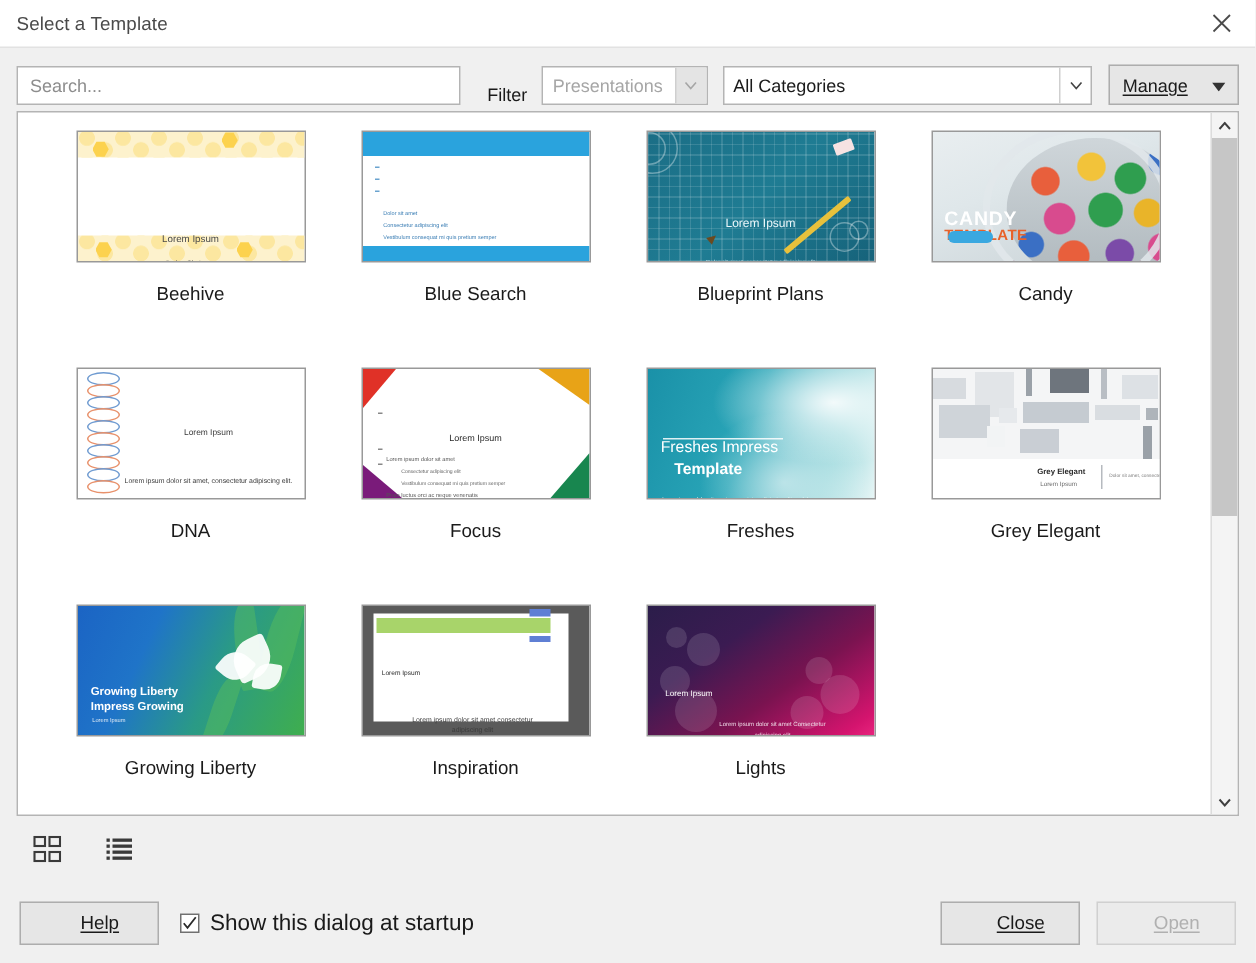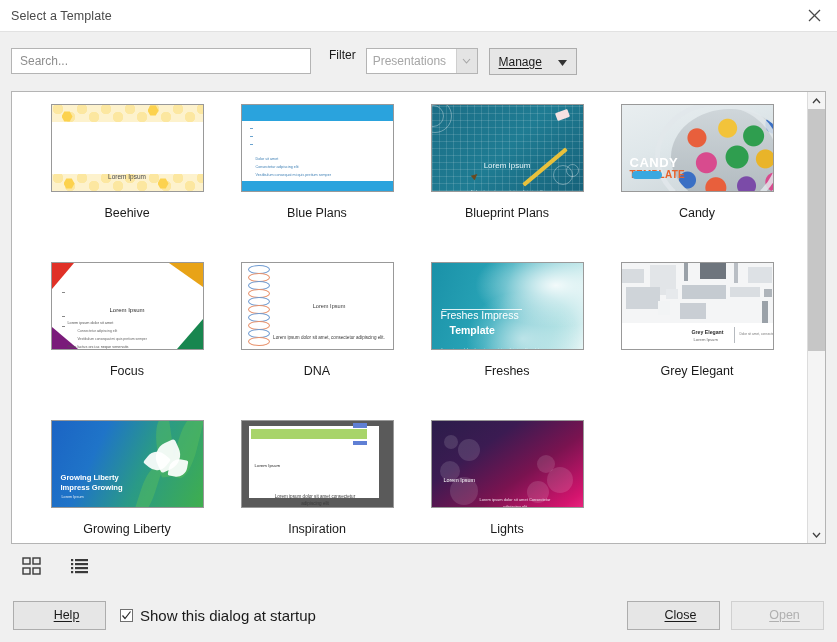--- a/index.html
+++ b/index.html
@@ -38,22 +38,22 @@
     margin-left: auto;
     width: 46px; height: 32px;
     display: flex; align-items: center; justify-content: center;
     cursor: pointer;
   }
   .close-x svg { display: block; }
 
   
   .filterbar {
     flex: 0 0 42px;
-    display: flex; align-items: flex-start;
-    padding: 16px 11px;
+    display: flex; align-items: flex-end;
+    padding: 4px 11px;
     gap: 0;
     background: #f0f0f0;
   }
   .search-box {
     width: 300px; height: 26px;
     background: #ffffff;
     border: 1px solid #b4b4b4;
     display: flex; align-items: center;
     padding: 0 6px;
   }
@@ -359,20 +359,28 @@
 
     <div class="combo combo-type disabled">
       <span class="val">Presentations</span>
       <span class="arrow">
         <svg width="9" height="6" viewBox="0 0 9 6">
             <polyline points="1,1 4.5,5 8,1" fill="none" stroke="#5a5a5a" stroke-width="1.1"></polyline>
           </svg>
       </span>
     </div>
 
+    <div class="combo combo-cat">
+      <span class="val">All Categories</span>
+      <span class="arrow">
+        <svg width="9" height="6" viewBox="0 0 9 6">
+            <polyline points="1,1 4.5,5 8,1" fill="none" stroke="#444" stroke-width="1.1"></polyline>
+          </svg>
+      </span>
+    </div>
 
     <div class="manage-btn">
       <span class="mlabel">Manage</span>
       <span>
         <svg width="9" height="6" viewBox="0 0 9 6">
             <polygon points="0,0 9,0 4.5,6" fill="#333"></polygon>
           </svg>
       </span>
     </div>
   </div>
@@ -400,21 +408,21 @@
             <div class="bc-head"></div>
             <div class="tt" style="left:0;right:0;top:4px;text-align:center;font-size:6px;color:#fff">Lorem Ipsum</div>
             <div class="bc-dash" style="left:8px;top:23px"></div>
             <div class="tt" style="left:14px;top:20px;font-size:3.7px;color:#3d7fb5">Dolor sit amet</div>
             <div class="bc-dash" style="left:8px;top:31px"></div>
             <div class="tt" style="left:14px;top:28px;font-size:3.7px;color:#3d7fb5">Consectetur adipiscing elit</div>
             <div class="bc-dash" style="left:8px;top:39px"></div>
             <div class="tt" style="left:14px;top:36px;font-size:3.7px;color:#3d7fb5">Vestibulum consequat mi quis pretium semper</div>
             <div class="bc-foot"></div>
           </div>
-          <div class="cap">Blue Plans</div>
+          <div class="cap">Blue Search</div>
         </div>
 
         <div class="cell">
           <div class="thumb">
             <div class="bp-bg"></div>
             <div class="bp-circ" style="left:-14px;top:-6px;width:34px;height:34px"></div>
             <div class="bp-circ" style="left:-10px;top:0px;width:22px;height:22px"></div>
             <div class="bp-circ" style="right:10px;bottom:6px;width:20px;height:20px"></div>
             <div class="bp-circ" style="right:4px;bottom:14px;width:13px;height:13px"></div>
             <div class="bp-eraser" style="right:14px;top:6px"></div>
@@ -429,57 +437,57 @@
         <div class="cell">
           <div class="thumb">
             <div class="candy-bg"></div>
             <div class="candy-bowl"></div>
             <div class="candy-rim"></div>
             <div class="tt" style="left:8px;top:18px;font-size:13px;font-weight:bold;color:#ffffff;letter-spacing:.5px">CANDY</div>
             <div class="tt" style="left:8px;top:32px;font-size:10px;font-weight:bold;color:#e8622a;letter-spacing:.3px">TEMPLATE</div>
             <div class="candy-btn" style="left:10px;top:66px"></div>
           </div>
           <div class="cap">Candy</div>
+        </div>
+
+        <div class="cell">
+          <div class="thumb">
+            <div class="dna-ell" style="left:6px;top:2px;border-color:#6f9bd1"></div>
+            <div class="dna-ell" style="left:6px;top:10px;border-color:#e8916b"></div>
+            <div class="dna-ell" style="left:6px;top:18px;border-color:#6f9bd1"></div>
+            <div class="dna-ell" style="left:6px;top:26px;border-color:#e8916b"></div>
+            <div class="dna-ell" style="left:6px;top:34px;border-color:#6f9bd1"></div>
+            <div class="dna-ell" style="left:6px;top:42px;border-color:#e8916b"></div>
+            <div class="dna-ell" style="left:6px;top:50px;border-color:#6f9bd1"></div>
+            <div class="dna-ell" style="left:6px;top:58px;border-color:#e8916b"></div>
+            <div class="dna-ell" style="left:6px;top:66px;border-color:#6f9bd1"></div>
+            <div class="dna-ell" style="left:6px;top:74px;border-color:#e8916b"></div>
+            <div class="tt" style="left:30px;right:6px;top:8px;text-align:center;font-size:5.6px;color:#3a3a3a">Lorem Ipsum</div>
+            <div class="tt" style="left:30px;right:6px;top:40px;text-align:center;font-size:4.6px;color:#3a3a3a;white-space:normal;line-height:1.5">Lorem ipsum dolor sit amet, consectetur adipiscing elit.</div>
+          </div>
+          <div class="cap">DNA</div>
         </div>
 
         <div class="cell">
           <div class="thumb">
             <div class="fc" style="left:0;top:0;border-top:26px solid #e03127;border-right:22px solid transparent"></div>
             <div class="fc" style="right:0;top:0;border-top:24px solid #e8a317;border-left:34px solid transparent"></div>
             <div class="fc" style="left:0;bottom:0;border-bottom:22px solid #7a1b7a;border-right:26px solid transparent"></div>
             <div class="fc" style="right:0;bottom:0;border-bottom:30px solid #18864f;border-left:26px solid transparent"></div>
             <div class="tt" style="left:0;right:0;top:12px;text-align:center;font-size:6px;color:#2a2a2a">Lorem Ipsum</div>
             <div class="bc-dash" style="left:10px;top:29px;background:#888"></div>
             <div class="tt" style="left:16px;top:26px;font-size:3.8px;color:#555">Lorem ipsum dolor sit amet</div>
             <div class="tt" style="left:26px;top:34px;font-size:3.4px;color:#666">Consectetur adipiscing elit</div>
             <div class="tt" style="left:26px;top:42px;font-size:3.4px;color:#666">Vestibulum consequat mi quis pretium semper</div>
             <div class="bc-dash" style="left:10px;top:53px;background:#888"></div>
             <div class="tt" style="left:16px;top:50px;font-size:3.8px;color:#555">Proin luctus orci ac neque venenatis</div>
             <div class="bc-dash" style="left:10px;top:63px;background:#888"></div>
             <div class="tt" style="left:16px;top:60px;font-size:3.8px;color:#555">Quis commodo dolor posuere</div>
           </div>
           <div class="cap">Focus</div>
-        </div>
-
-        <div class="cell">
-          <div class="thumb">
-            <div class="dna-ell" style="left:6px;top:2px;border-color:#6f9bd1"></div>
-            <div class="dna-ell" style="left:6px;top:10px;border-color:#e8916b"></div>
-            <div class="dna-ell" style="left:6px;top:18px;border-color:#6f9bd1"></div>
-            <div class="dna-ell" style="left:6px;top:26px;border-color:#e8916b"></div>
-            <div class="dna-ell" style="left:6px;top:34px;border-color:#6f9bd1"></div>
-            <div class="dna-ell" style="left:6px;top:42px;border-color:#e8916b"></div>
-            <div class="dna-ell" style="left:6px;top:50px;border-color:#6f9bd1"></div>
-            <div class="dna-ell" style="left:6px;top:58px;border-color:#e8916b"></div>
-            <div class="dna-ell" style="left:6px;top:66px;border-color:#6f9bd1"></div>
-            <div class="dna-ell" style="left:6px;top:74px;border-color:#e8916b"></div>
-            <div class="tt" style="left:30px;right:6px;top:8px;text-align:center;font-size:5.6px;color:#3a3a3a">Lorem Ipsum</div>
-            <div class="tt" style="left:30px;right:6px;top:40px;text-align:center;font-size:4.6px;color:#3a3a3a;white-space:normal;line-height:1.5">Lorem ipsum dolor sit amet, consectetur adipiscing elit.</div>
-          </div>
-          <div class="cap">DNA</div>
         </div>
 
 
         <div class="cell">
           <div class="thumb">
             <div class="fr-bg"></div>
             <div class="tt" style="left:9px;top:14px;font-size:10.5px;font-weight:normal;color:#ffffff">Freshes Impress</div>
             <div class="tt" style="left:18px;top:29px;font-size:10.5px;font-weight:bold;color:#ffffff">Template</div>
             <div class="fr-rule" style="left:10px;top:46px;width:80px"></div>
             <div class="tt" style="left:10px;top:52px;width:100px;white-space:normal;font-size:3.6px;color:#eafafa;line-height:1.7">Lorem ipsum dolor sit amet, consectetur adipiscing elit, sed do eiusmod tempor incididunt ut labore et dolore magna aliqua</div>

